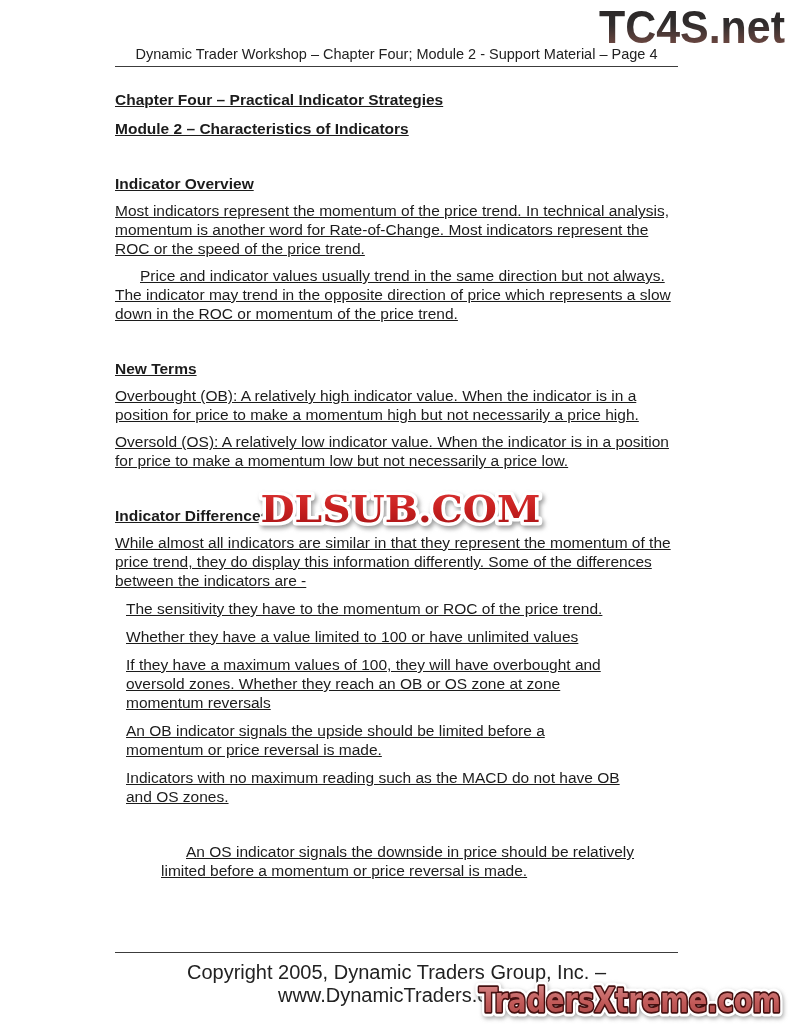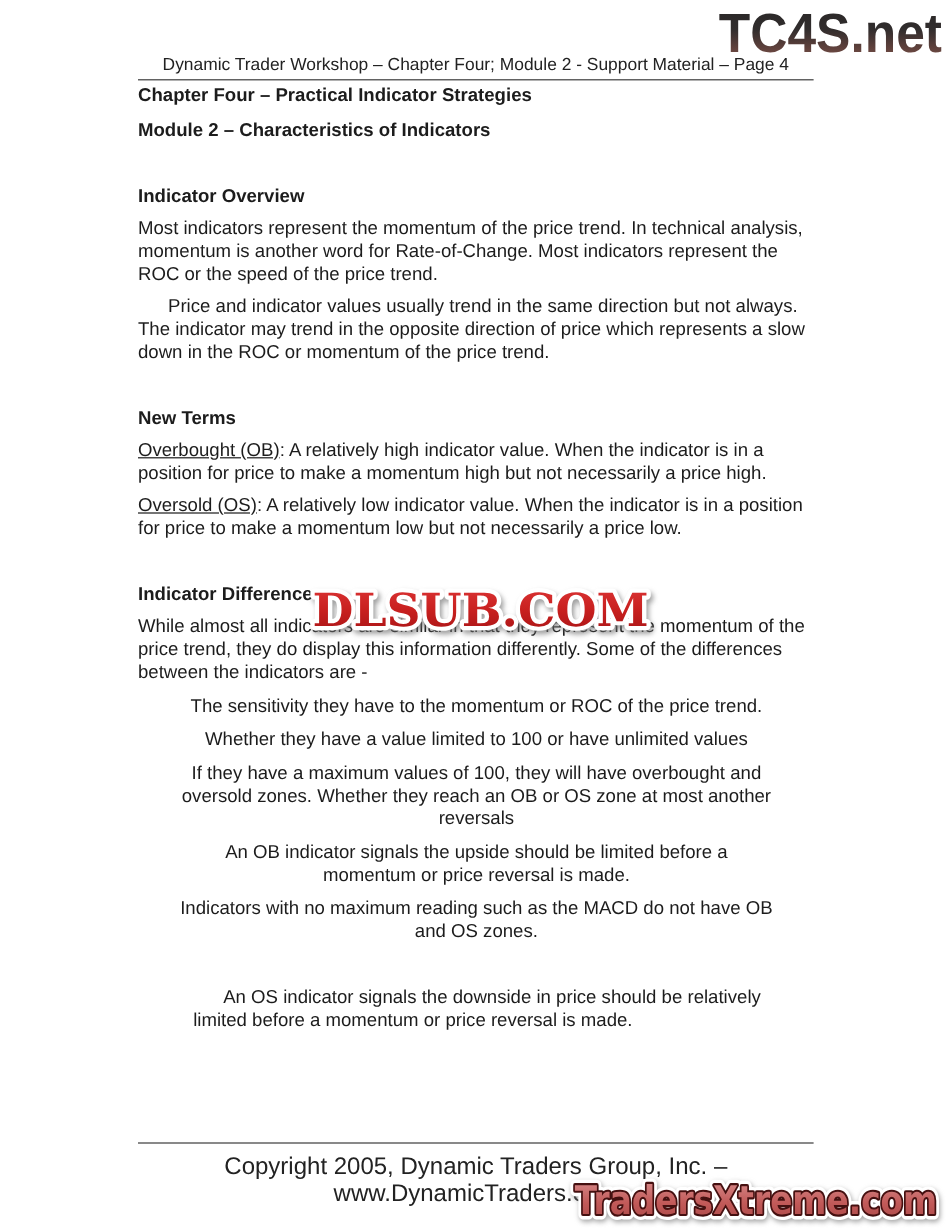--- a/index.html
+++ b/index.html
@@ -16,30 +16,30 @@
     text-align:center; font-size:14.5px; color:#222;
   }
   .header-rule {
     position:absolute; top:66px; left:115px; width:563px;
     border-top:1.5px solid #3c3c3c; height:0;
   }
 
   
   .content {
     position:absolute; top:0; left:115px; width:563px;
-    padding-top:70px; font-size:15.5px; line-height:19px;
+    padding-top:90px; font-size:15.5px; line-height:19px;text-decoration:underline;
   }
   .doc-title { font-weight:bold; font-size:15.5px; }
   .doc-title.module { margin-top:10px; }
   .sec-heading { font-weight:bold; margin-top:36px; }
   .para { margin-top:8px; }
   .para.indent { text-indent:25px; }
   .para.gap-top { margin-top:36px;margin-left:46px; }
   .underline { text-decoration:underline; }
-  .list-item { margin-top:9px; margin-left:32px; width:500px;text-align:center; }
+  .list-item { margin-top:9px; margin-left:11px; width:500px; }
 
   
   .wm-center {
     position:absolute; left:253px; top:484px; width:295px; height:52px; z-index:5;
     filter:drop-shadow(2px 3px 2px rgba(110,110,110,0.65));
   }
   .wm-bottom {
     position:absolute; right:0px; top:979px; width:320px; height:45px; z-index:5;
     filter:drop-shadow(1px 2px 2px rgba(130,130,130,0.7));
   }
@@ -85,21 +85,21 @@
 
   <div class="sec-heading">New Terms</div>
   <p class="para"><span class="underline">Overbought (OB)</span><span>: A relatively high indicator value. When the indicator is in a position for price to make a momentum high but not necessarily a price high.</span></p>
   <p class="para"><span class="underline">Oversold (OS)</span><span>: A relatively low indicator value. When the indicator is in a position for price to make a momentum low but not necessarily a price low.</span></p>
 
   <div class="sec-heading">Indicator Differences</div>
   <p class="para">While almost all indicators are similar in that they represent the momentum of the price trend, they do display this information differently. Some of the differences between the indicators are -</p>
 
   <p class="list-item">The sensitivity they have to the momentum or ROC of the price trend.</p>
   <p class="list-item">Whether they have a value limited to 100 or have unlimited values</p>
-  <p class="list-item">If they have a maximum values of 100, they will have overbought and oversold zones. Whether they reach an OB or OS zone at most another reversals</p>
+  <p class="list-item">If they have a maximum values of 100, they will have overbought and oversold zones. Whether they reach an OB or OS zone at zone momentum reversals</p>
   <p class="list-item">An OB indicator signals the upside should be limited before a momentum or price reversal is made.</p>
   <p class="list-item">Indicators with no maximum reading such as the MACD do not have OB and OS zones.</p>
 
   <p class="para indent gap-top">An OS indicator signals the downside in price should be relatively limited before a momentum or price reversal is made.</p>
 </div>
 
 <div class="wm-center">
   <svg width="295" height="52" viewBox="0 0 295 52">
     <defs>
       <linearGradient id="gRed" x1="0" y1="0" x2="0" y2="1">

